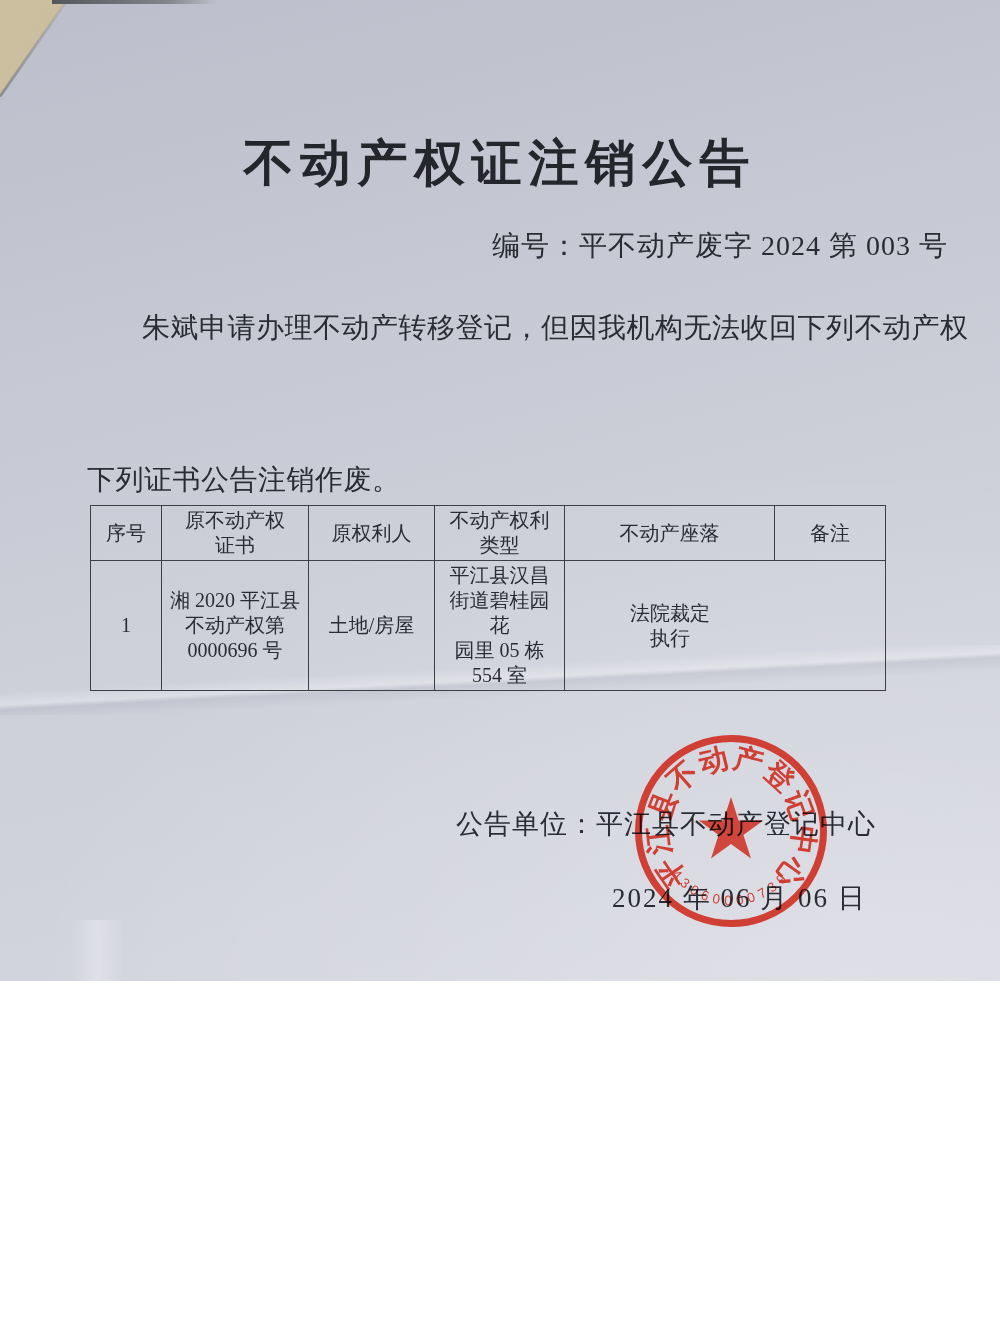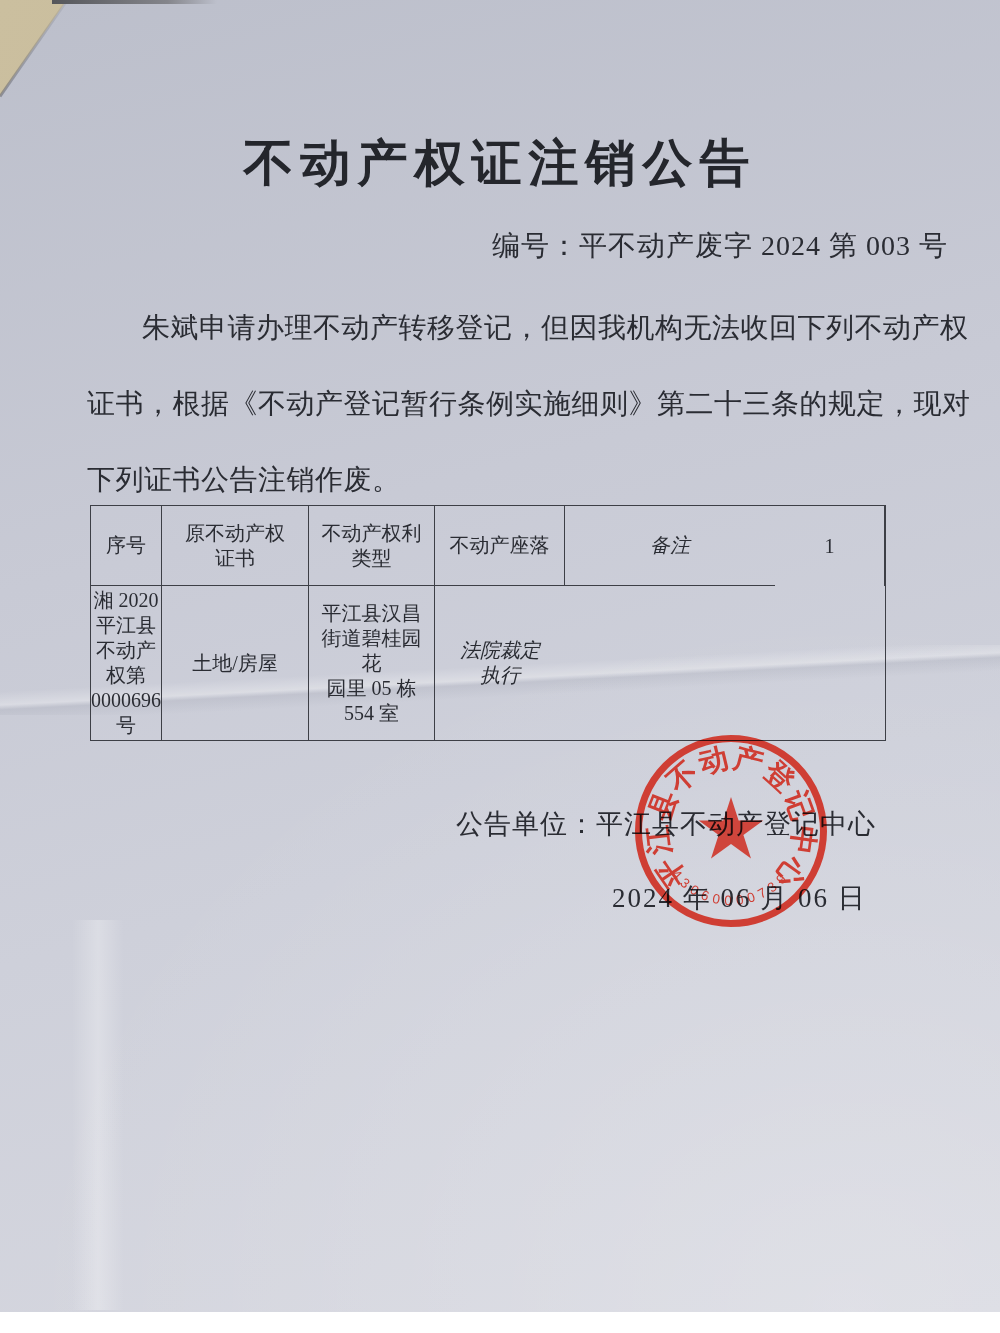--- a/index.html
+++ b/index.html
@@ -10,21 +10,21 @@
     --paper-mid: #c8cad5;
     --paper-light: #d7d8e0;
   }
   * { margin: 0; padding: 0; box-sizing: border-box; }
   html, body { width: 1000px; height: 1333px; }
   body { font-family: "Liberation Serif", serif; }
 
   .scene {
     position: relative;
     width: 1000px;
-    height: 1312px;
+    height: 981px;
     background: linear-gradient(115deg, var(--desk-tan), #c2b694 70%);
     overflow: hidden;
   }
   .top-sliver {
     position: absolute;
     left: 52px; top: 0;
     width: 165px; height: 4px;
     background: linear-gradient(to right, #55565a, #84858b 70%, rgba(130,131,137,0));
     z-index: 3;
   }
@@ -96,21 +96,21 @@
     border-bottom: 1.4px solid #3d3f46;
     display: flex;
     align-items: center;
     justify-content: center;
     text-align: center;
     padding: 2px 5px;
     font-size: 20px;
     line-height: 1.25;
   }
   .cell span { white-space: pre-line; }
-  .cell.last-col { border-right: none; font-style: italic; }
+  .cell.last-col { border-right: none; }
   .cell.hc { min-height: 51px; }
   .cell.dc { min-height: 80px; border-bottom: none; }
 
   .issuer-line {
     position: absolute;
     left: 456px; top: 806px;
     font-size: 27px;
     letter-spacing: 1px;
   }
   .date-line {
@@ -154,30 +154,32 @@
   <div class="crease"></div>
   <div class="light-stripe"></div>
 
   <div class="content">
 
     <div class="doc-title">不动产权证注销公告</div>
 
     <div class="doc-number">编号：平不动产废字 2024 第 003 号</div>
 
     <div class="body-line l1">朱斌申请办理不动产转移登记，但因我机构无法收回下列不动产权</div>
-    <div class="body-line l2">证书，根据《不动产登记暂行条例实施细则》第二十三条的规定，现对</div>
     <div class="body-line l3">下列证书公告注销作废。</div>
 
     <div class="doc-table">
       <div class="cell hc">
           <span>序号</span>
         </div>
       <div class="cell hc">
           <span>原不动产权
 证书</span>
+        </div>
+      <div class="cell hc">
+          <span>原权利人</span>
         </div>
       <div class="cell hc">
           <span>不动产权利
 类型</span>
         </div>
       <div class="cell hc">
           <span>不动产座落</span>
         </div>
       <div class="cell hc last-col">
           <span>备注</span>

